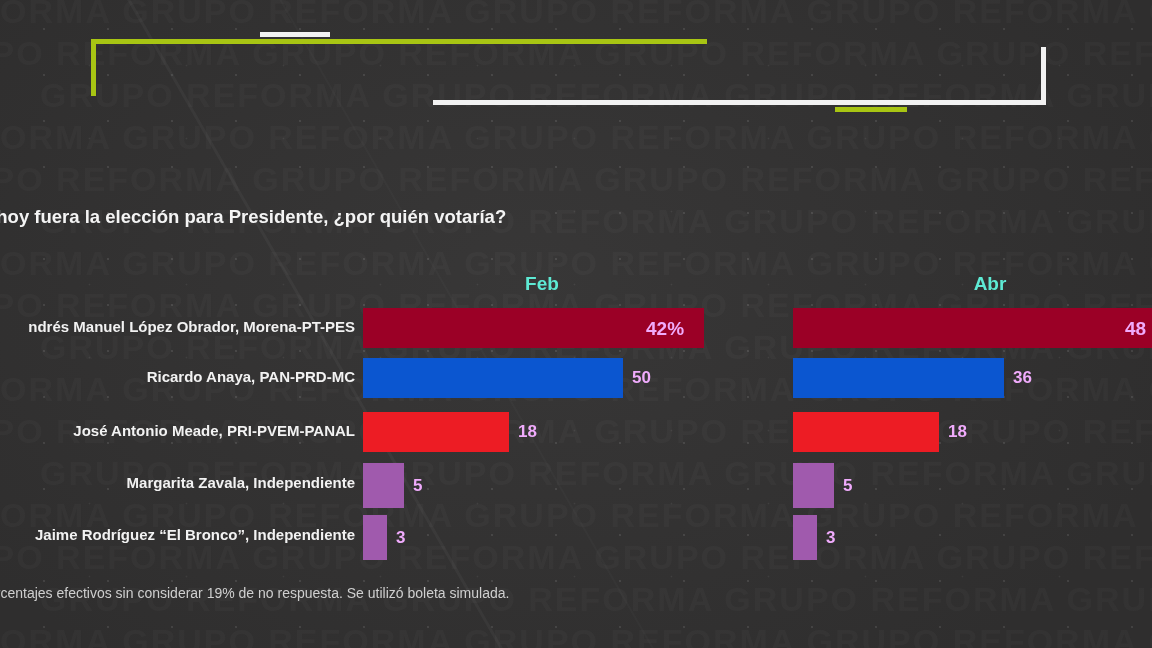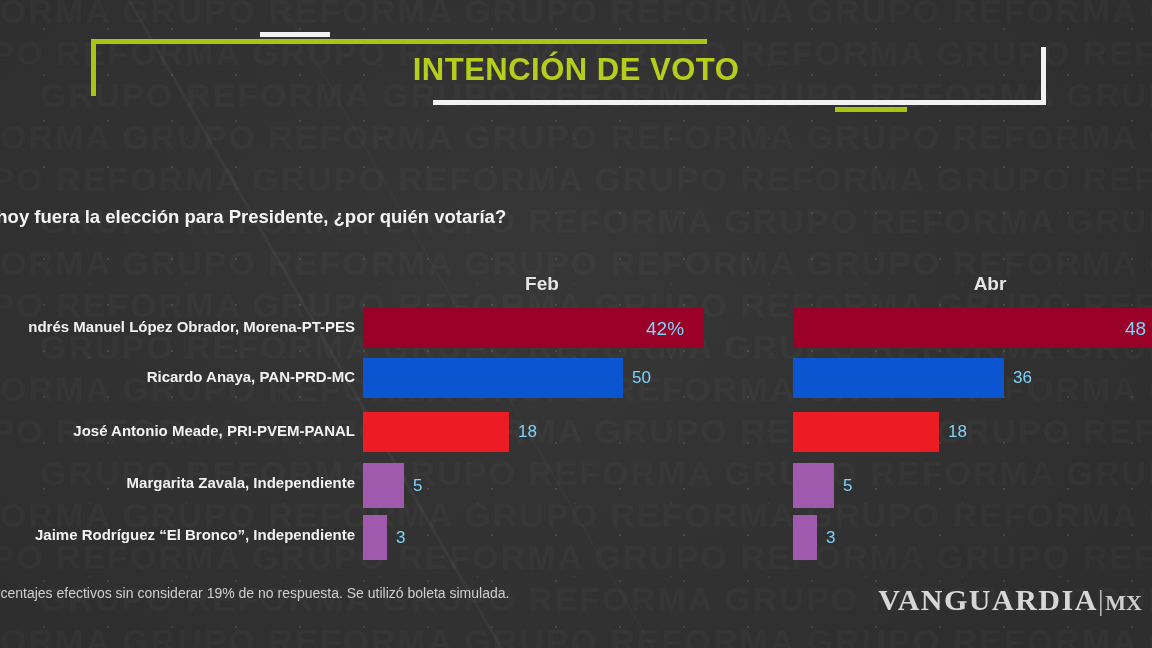--- a/index.html
+++ b/index.html
@@ -92,21 +92,21 @@
   }
 
   
   #chart { position: absolute; left: 0; top: 0; width: 1152px; height: 648px; }
 
   .col-head {
     position: absolute;
     top: 273px;
     width: 120px;
     text-align: center;
-    color: #e5e5e5;
+    color: #5eead4;
     font-size: 19px;
     font-weight: 700;
   }
   #head-feb { left: 482px; }
   #head-abr { left: 930px; }
 
   .row-label {
     position: absolute;
     width: 420px;
     text-align: right;
@@ -118,23 +118,23 @@
   }
 
   .bar {
     position: absolute;
     height: 40px;
   }
   .bar.small { height: 45px; }
 
   .val {
     position: absolute;
-    color: #7dd3fc;
+    color: #f0abfc;
     font-size: 17px;
-    font-weight: 400;
+    font-weight: 700;
     white-space: nowrap;
   }
   .val.inside { font-size: 19px; }
 
   
   #footnote {
     position: absolute;
     left: -12px;
     top: 585px;
     color: #CFCFCF;
@@ -193,21 +193,20 @@
   <div id="speckles"></div>
   <div id="vignette"></div>
 
   <div id="header">
     <div class="rule" id="green-h"></div>
     <div class="rule" id="green-v"></div>
     <div class="rule" id="white-top"></div>
     <div class="rule" id="white-h"></div>
     <div class="rule" id="white-v"></div>
     <div class="rule" id="green-bot"></div>
-    <div id="title">INTENCIÓN DE VOTO</div>
   </div>
 
   <div id="question">i hoy fuera la elección para Presidente, ¿por quién votaría?</div>
 
   <div id="chart">
     <div class="col-head" id="head-feb">Feb</div>
     <div class="col-head" id="head-abr">Abr</div>
 
   <div class="row-label" style="top: 318px;">ndrés Manuel López Obrador, Morena-PT-PES</div>
       <div class="bar" style="left: 363px; top: 308px; width: 341px; height: 40px; background: rgb(155, 0, 38);"></div>
@@ -230,14 +229,13 @@
       <div class="bar small" style="left: 793px; top: 463px; width: 41px; height: 45px; background: rgb(160, 90, 173);"></div>
       <div class="val" style="top: 475.5px; left: 843px;">5</div>
       <div class="row-label" style="top: 526px;">Jaime Rodríguez “El Bronco”, Independiente</div>
       <div class="bar small" style="left: 363px; top: 515px; width: 24px; height: 45px; background: rgb(160, 90, 173);"></div>
       <div class="val" style="top: 527.5px; left: 396px;">3</div>
       <div class="bar small" style="left: 793px; top: 515px; width: 24px; height: 45px; background: rgb(160, 90, 173);"></div>
       <div class="val" style="top: 527.5px; left: 826px;">3</div>
     </div>
 
   <div id="footnote">orcentajes efectivos sin considerar 19% de no respuesta. Se utilizó boleta simulada.</div>
-  <div id="brand"><span>VANGUARDIA</span><span class="bar-sep">|</span><span class="mx">MX</span></div>
 </div>
 
 </body></html>

